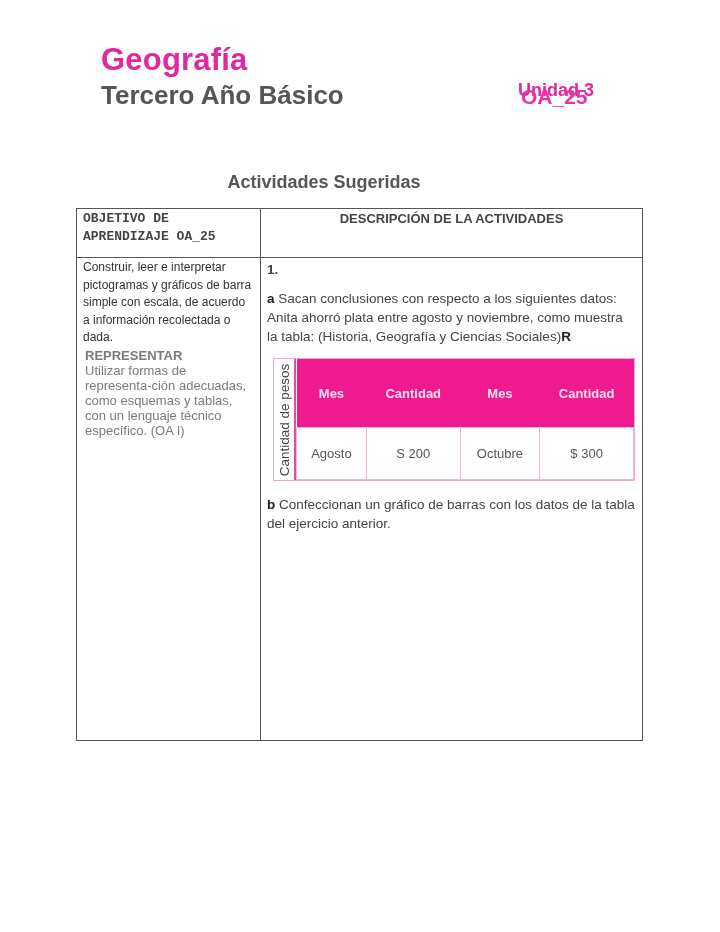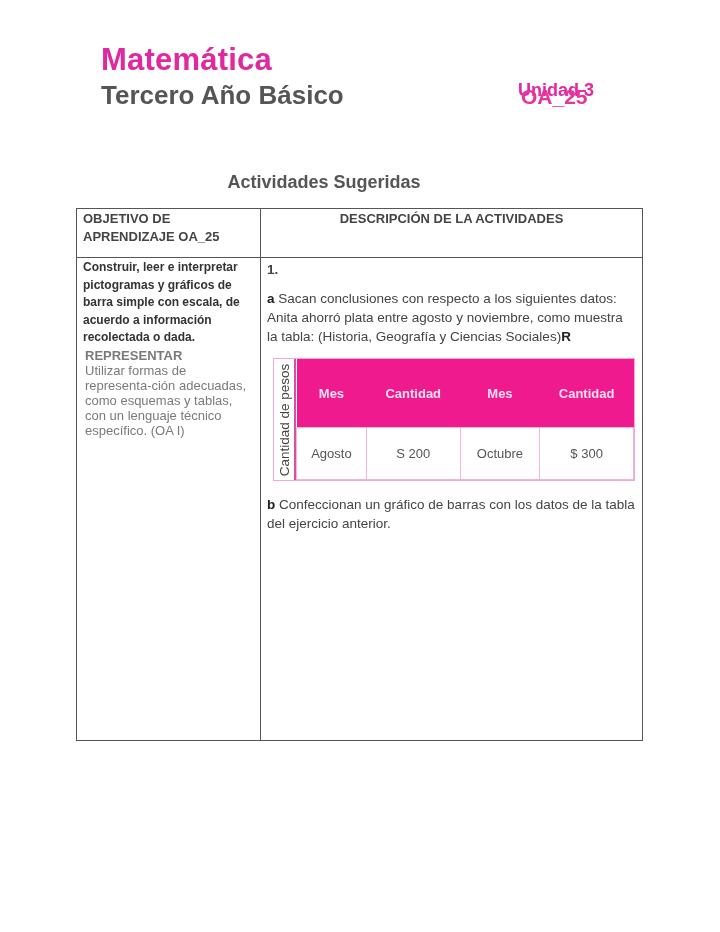--- a/index.html
+++ b/index.html
@@ -5,40 +5,40 @@
   html, body { margin: 0; padding: 0; background: #ffffff; }
   body { width: 720px; height: 932px; position: relative; overflow: hidden; font-family: "Liberation Sans", sans-serif; }
   .title-main { position: absolute; left: 101px; top: 42px; font-size: 31px; font-weight: bold; color: #e0289f; letter-spacing: 0.2px; }
   .title-sub { position: absolute; left: 101px; top: 80px; font-size: 26px; font-weight: bold; color: #555555; }
   .unit { position: absolute; left: 518px; top: 52px; font-size: 18px; font-weight: bold; color: #e0289f; margin-top: 28px; }
   .oa { position: absolute; left: 521px; top: 85px; font-size: 21px; font-weight: bold; color: #e8329f; }
   .section-title { position: absolute; left: 0; width: 648px; top: 172px; text-align: center; font-size: 18px; font-weight: bold; color: #555555; }
   .main-table { position: absolute; left: 76px; top: 208px; width: 567px; height: 533px; border-collapse: collapse; }
   .main-table td { border: 1.5px solid #555555; vertical-align: top; padding: 0; }
   .hdr-left { width: 183px; height: 48px; }
-  .hdr-left div { padding: 1px 6px; font-size: 13px; font-weight: bold; color: #444; line-height: 18px; }
+  .hdr-left div { padding: 1px 6px; font-size: 13px; font-weight: bold; color: #444; line-height: 18px; font-family: Liberation Mono, monospace; }
   .hdr-right div { text-align: center; font-size: 13px; font-weight: bold; color: #444; padding-top: 1px; line-height: 18px; }
-  .obj-text { padding: 1px 6px; font-size: 12px; font-weight: bold; color: #333; line-height: 17.5px; }
+  .obj-text { padding: 1px 6px; font-size: 12px; font-weight: normal; color: #333; line-height: 17.5px; }
   .rep { padding: 0 4px 0 8px; color: #7a7a7a; font-size: 13px; line-height: 15px; }
   .rep .rep-title { font-weight: bold; }
   .desc { padding: 2px 6px; font-size: 13.5px; color: #444; line-height: 19px; }
   .desc .num { font-weight: bold; margin-bottom: 10px; }
   .desc b { color: #222; }
   .data-box { margin: 12px 0 0 6px; display: flex; width: 360px; height: 121px; border: 1px solid #f0a8d6; }
   .side-label { width: 20px; position: relative; border-right: 2px solid #d84fa6; }
   .side-label span { position: absolute; left: 50%; top: 50%; transform: translate(-50%,-50%) rotate(-90deg); white-space: nowrap; font-size: 13.5px; color: #444; }
   .inner { flex: 1; border-collapse: collapse; }
   .inner th { background: #ee1a8e; color: #fbe0f0; font-weight: bold; font-size: 13px; height: 54px; padding: 0; }
   .inner td { border: 1px solid #f0b6da !important; text-align: center; font-size: 13px; color: #555; height: 40px; padding: 0; vertical-align: middle !important; }
   .part-b { margin-top: 14px; }
 </style>
 </head>
 <body>
 
-<div class="title-main">Matemática</div>
+<div class="title-main">Geografía</div>
 <div class="title-sub">Tercero Año Básico</div>
 <div class="unit">Unidad 3</div>
 <div class="oa">OA_25</div>
 
 <div class="section-title">Actividades Sugeridas</div>
 
 <table class="main-table">
   <tbody>
       <tr>
     <td class="hdr-left">

